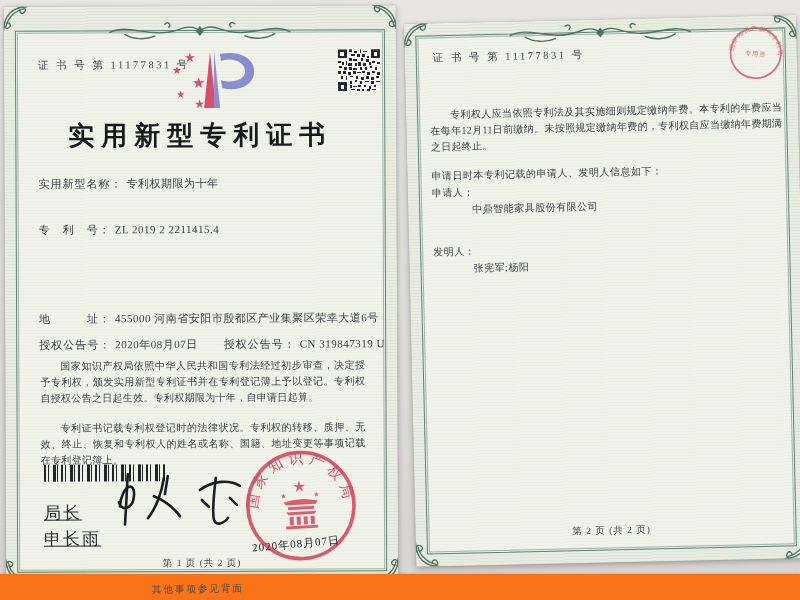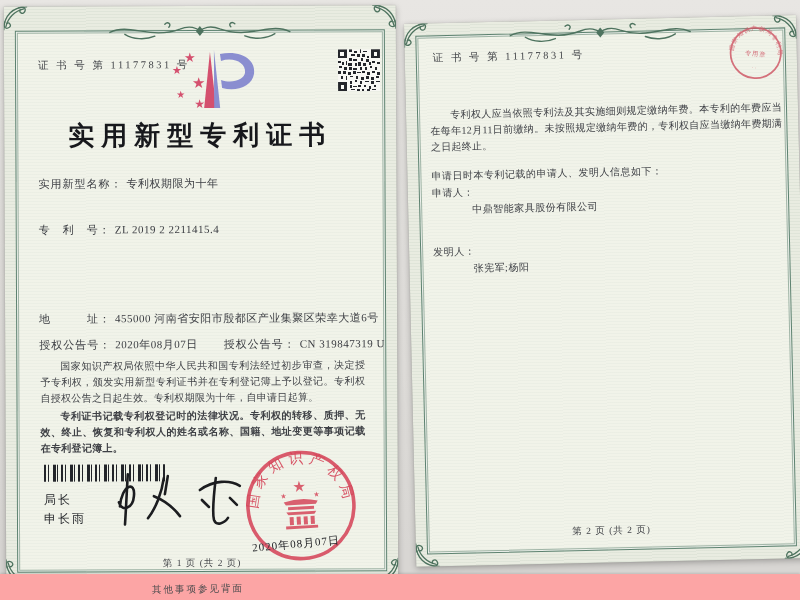--- a/index.html
+++ b/index.html
@@ -2,21 +2,21 @@
 <html><head>
 <meta charset="utf-8">
 <style>
   html,body{margin:0;padding:0;}
   body{
     width:800px;height:600px;position:relative;overflow:hidden;
     background:linear-gradient(180deg,#e8e6e3 0%,#dedcd9 55%,#d8d6d3 92%);
     font-family:"Liberation Serif","DejaVu Serif",serif;
   }
   .under-sheet{position:absolute;left:0;top:574px;width:800px;height:26px;
-    background:#fca5a5;box-shadow:0 -1px 2px rgba(0,0,0,.12);}
+    background:#f97316;box-shadow:0 -1px 2px rgba(0,0,0,.12);}
   .under-note{position:absolute;left:152px;top:9px;font-size:9.5px;color:#4a4b4d;
     letter-spacing:2px;transform:rotate(-1deg);}
   .page{position:absolute;overflow:hidden;
     background-color:#e9ece1;
     background-image:repeating-linear-gradient(0deg,rgba(95,130,108,.07) 0 1px,rgba(0,0,0,0) 1px 3px);
     box-shadow:0 2px 6px rgba(0,0,0,.28),0 0 1px rgba(0,0,0,.25);}
   .page1{left:5px;top:6px;width:392px;height:576px;transform:rotate(-.25deg);}
   .page2{left:404px;top:24px;width:392px;height:543px;transform:rotate(-1.3deg);transform-origin:0 0;}
   .frame{position:absolute;border:1.6px solid #5d8270;box-shadow:inset 0 0 0 1px rgba(255,255,252,.8),inset 0 0 0 2px rgba(93,130,112,.55);
     background:rgba(252,252,246,.42);}
@@ -30,26 +30,26 @@
   .certno{position:absolute;font-size:10.5px;color:#46484c;letter-spacing:2.5px;}
   .page1 .certno{left:34px;top:52px;} .page2 .certno{left:28px;top:28px;}
   .title{position:absolute;left:0;width:100%;text-align:center;font-size:26px;font-weight:bold;
     color:#17181c;letter-spacing:7px;top:112px;}
   .frow{position:absolute;left:34px;font-size:11px;color:#3c3e43;white-space:nowrap;}
   .flabel{letter-spacing:1px;} .fval{margin-left:4px;letter-spacing:.5px;}
   .gnum{margin-left:26px;}
   .para{position:absolute;font-size:10px;color:#3f4146;line-height:1.62;text-align:justify;
     text-indent:2em;letter-spacing:.3px;}
   .page1 .para1{left:35px;top:352px;width:325px;}
-  .page1 .para2{left:35px;top:402px;width:325px;font-weight:bold;}
+  .page1 .para2{left:35px;top:414px;width:325px;}
   .page2 .para1{left:24px;top:84px;width:352px;}
   .p2line{position:absolute;font-size:10px;color:#3f4146;letter-spacing:.5px;}
   .barcode{position:absolute;left:38px;top:458px;width:122px;height:17px;
     background:repeating-linear-gradient(90deg,#23252a 0 2px,transparent 2px 4px,#23252a 4px 5px,transparent 5px 9px,#23252a 9px 12px,transparent 12px 13px,#23252a 13px 14px,transparent 14px 17px);}
-  .director{position:absolute;left:38px;top:484px;font-size:12px;color:#26282c;line-height:1.55;letter-spacing:2px;}
+  .director{position:absolute;left:38px;top:494px;font-size:17px;color:#26282c;line-height:1.55;letter-spacing:2px;text-decoration:underline;}
   .sig{position:absolute;left:92px;top:462px;width:160px;height:66px;color:#1c1d20;}
   .seal{position:absolute;left:238px;top:443px;width:114px;height:114px;transform:rotate(-3deg);}
   .sealdate{position:absolute;left:246px;top:531px;font-size:11px;color:#232428;letter-spacing:1px;transform:rotate(-5deg);}
   .pagefoot{position:absolute;left:0;width:100%;text-align:center;font-size:9.5px;color:#44464a;letter-spacing:1px;}
   .page1 .pagefoot{top:551px;} .page2 .pagefoot{top:505px;}
   .qr{position:absolute;left:334px;top:44px;width:42px;height:42px;}
   .logo{position:absolute;left:160px;top:40px;width:100px;height:68px;}
   .cseal{position:absolute;left:322px;top:8px;width:58px;height:58px;transform:rotate(8deg);opacity:.85;}
 </style>
 </head>

